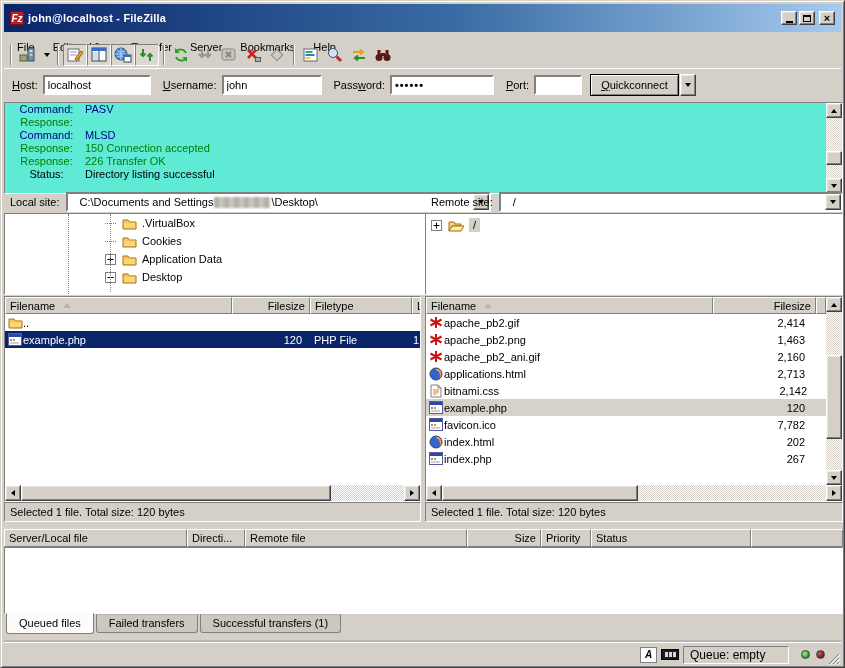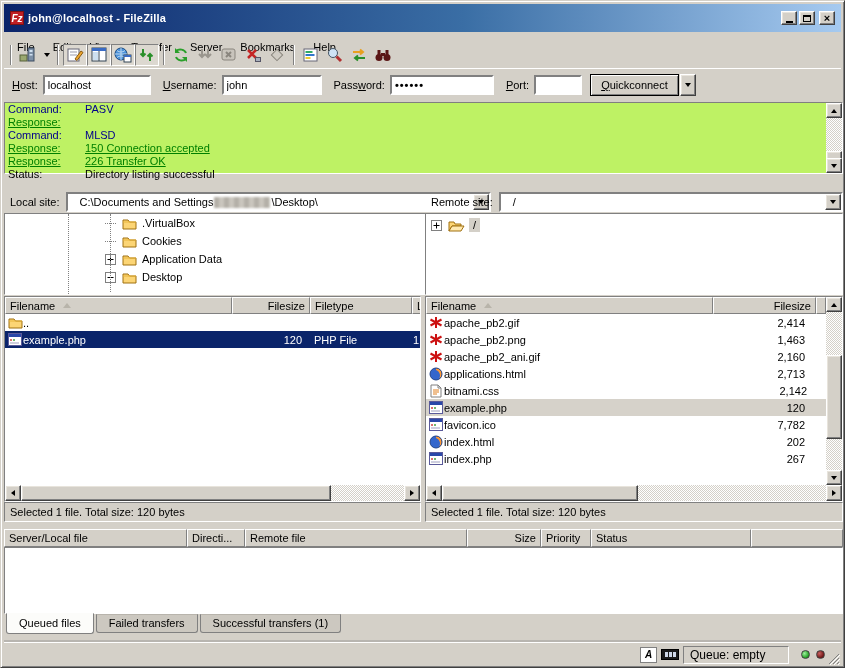--- a/index.html
+++ b/index.html
@@ -51,26 +51,26 @@
   .qcbar { position:absolute; left:3px; top:67px; right:3px; height:33px;
     display:flex; align-items:center; border-top:1px solid #ffffff; }
   .qclabel { margin:0 5px 0 8px; white-space:nowrap; }
   .qcinput { height:20px; padding:0 3px; font:11px "Liberation Sans",sans-serif; }
   .qcbtn { height:22px; margin-left:8px; padding:0 10px; background:#d4d0c8;
     border:1px solid #000; box-shadow: inset 1px 1px 0 #ffffff, inset -1px -1px 0 #808080;
     font:11px "Liberation Sans",sans-serif; display:flex; align-items:center; }
   .qcbtn-drop { width:16px; height:22px; margin-left:1px; display:flex; align-items:center; justify-content:center; }
 
   
-  .log { position:absolute; left:3px; top:101px; width:839px; height:72px; background:#bef264;
-    border:1px solid; border-color:#808080 #ffffff #ffffff #808080; }
+  .log { position:absolute; left:3px; top:101px; width:839px; height:92px; background:#5eead4;
+    border:1px solid; border-color:#808080 #ffffff #ffffff #808080;text-align:center; }
   .log-line { display:flex; height:13px; line-height:13px; padding-left:3px; white-space:nowrap; }
   .log-label { width:77px; flex:none; }
   .k-command { color:#00008b; }
-  .k-response { color:#008000;text-decoration:underline; }
+  .k-response { color:#008000; }
   .k-status { color:#000; }
 
   
   .strack { background:#fff;
     background-image:
       linear-gradient(45deg,#d4d0c8 25%,transparent 25%,transparent 75%,#d4d0c8 75%),
       linear-gradient(45deg,#d4d0c8 25%,transparent 25%,transparent 75%,#d4d0c8 75%);
     background-size:2px 2px; background-position:0 0,1px 1px; }
   .vscroll { position:absolute; width:16px; }
   .hscroll { position:absolute; height:16px; }

